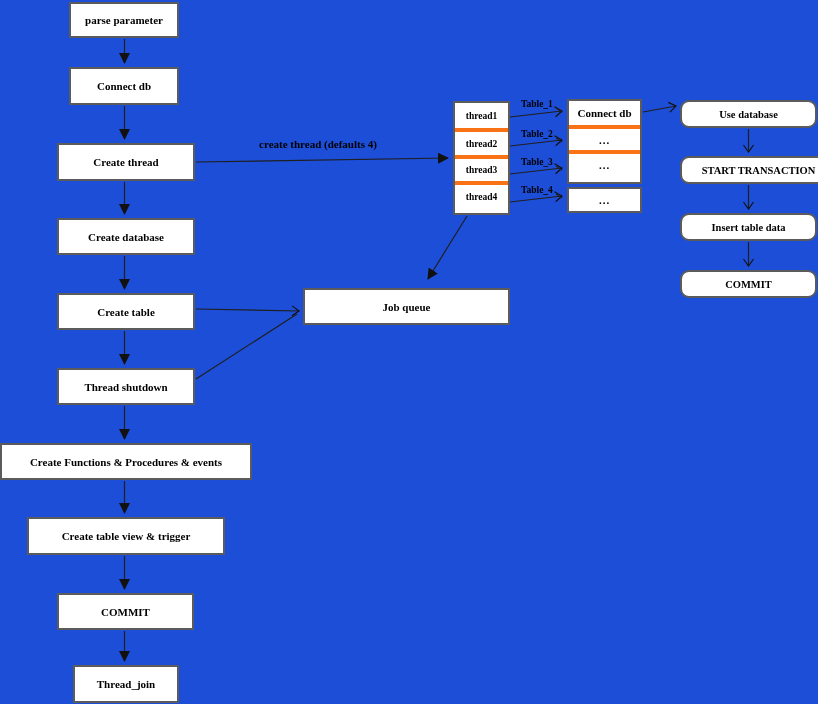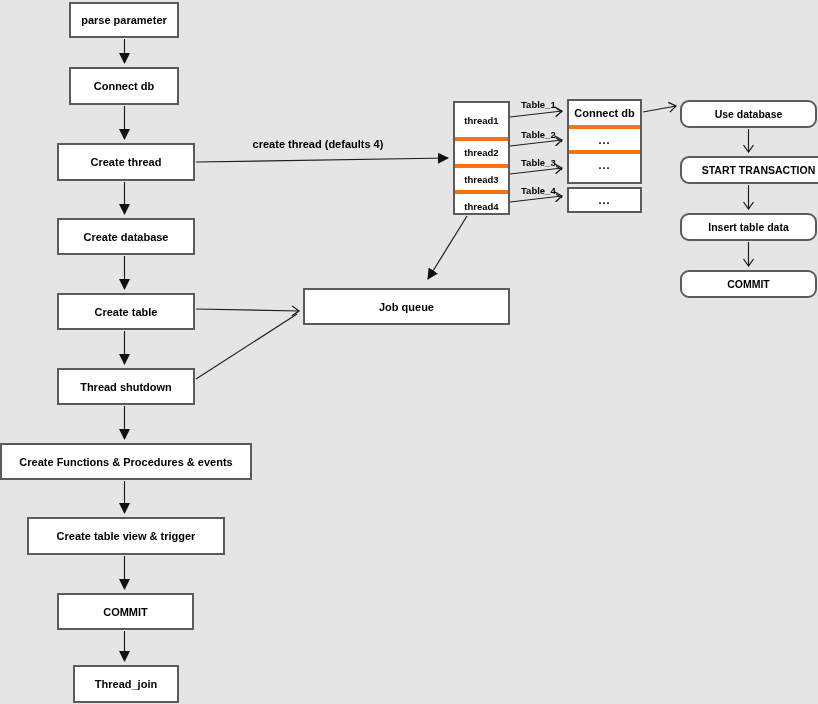--- a/index.html
+++ b/index.html
@@ -1,20 +1,20 @@
 <!DOCTYPE html>
 <html><head>
 <meta charset="utf-8">
 <style>
   html,body{margin:0;padding:0;background:#ffffff;}
   #canvas{
     position:relative;
     width:818px;height:704px;
-    background:#e5e5e5;
-    font-family:Liberation Sans, sans-serif;
+    background:#1d4ed8;
+    font-family:Liberation Serif, serif;
     overflow:hidden;
   }
   .box{
     position:absolute;
     box-sizing:border-box;
     border:2px solid #5b5b5b;
     background:#ffffff;
     display:flex;align-items:center;justify-content:center;
     font-weight:bold;font-size:11px;color:#000;
     text-align:center;
@@ -107,21 +107,21 @@
   <div class="box" style="left:27px;  top:517px; width:198px; height:38px;">Create table view &amp; trigger</div>
   <div class="box" style="left:0px;   top:443px; width:252px; height:37px;">Create Functions &amp; Procedures &amp; events</div>
   <div class="box" style="left:57px;  top:593px; width:137px; height:37px;">COMMIT</div>
   <div class="box" style="left:73px;  top:665px; width:106px; height:38px;">Thread_join</div>
 
   <span class="lbl" style="left:240px; top:138px; width:156px;">create thread (defaults 4)</span>
 
   <div class="box" style="left:303px; top:288px; width:207px; height:37px;">Job queue</div>
 
   <div class="stack" style="left:453px; top:101px; width:57px; height:114px;">
-    <div class="row" style="height:34px;">thread1</div>
+    <div class="row" style="height:25px;">thread1</div>
     <div class="row" style="height:27px;">thread2</div>
     <div class="row" style="height:26px;">thread3</div>
     <div class="row" style="height:28px;">thread4</div>
   </div>
 
   <span class="tlbl" style="left:521px; top:99px;">Table_1</span>
   <span class="tlbl" style="left:521px; top:129px;">Table_2</span>
   <span class="tlbl" style="left:521px; top:157px;">Table_3</span>
   <span class="tlbl" style="left:521px; top:185px;">Table_4</span>
 

